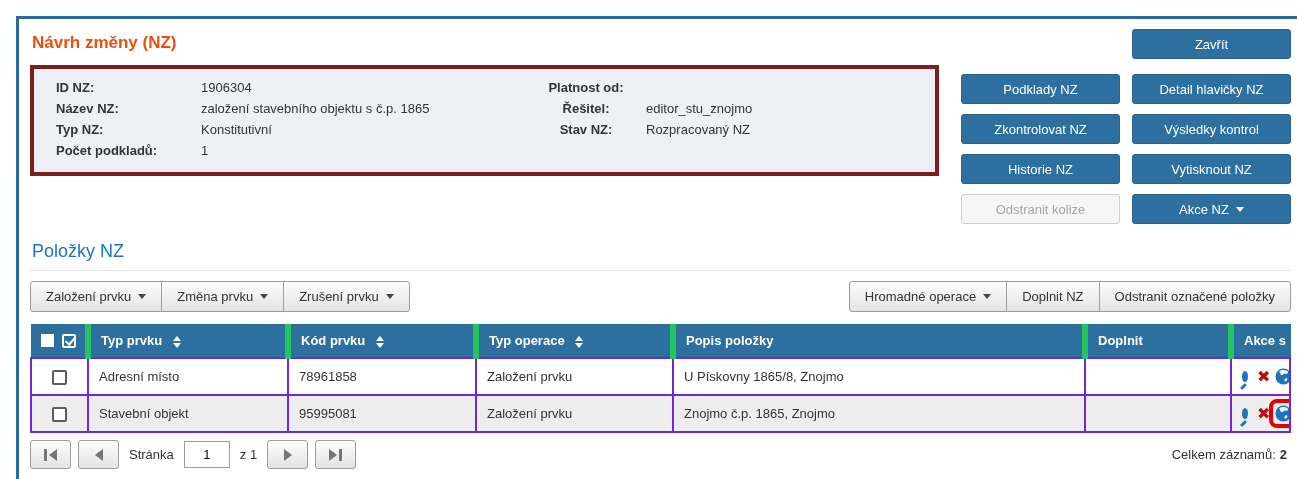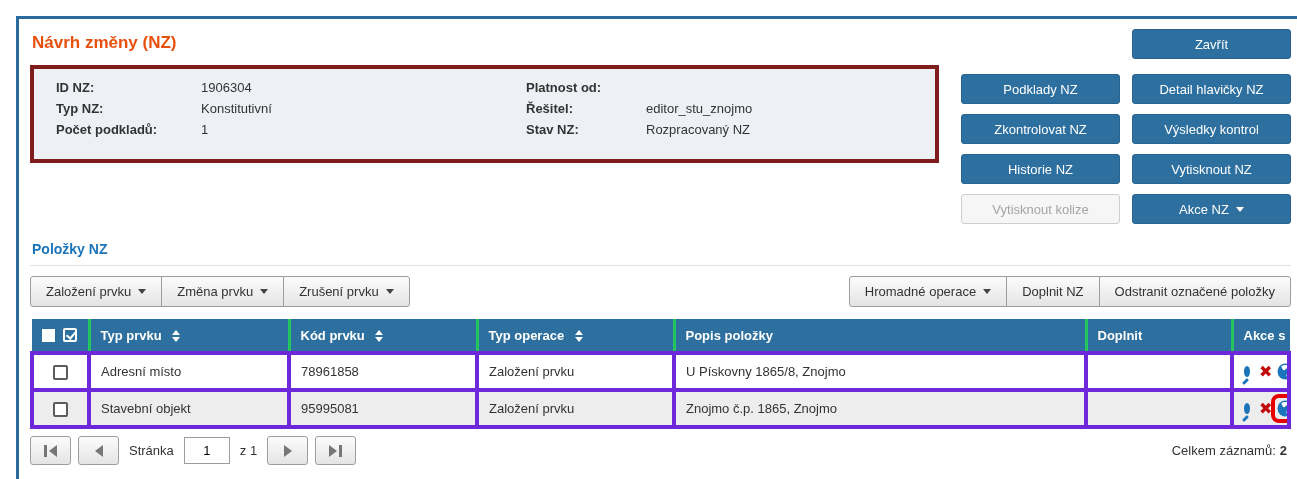--- a/index.html
+++ b/index.html
@@ -18,58 +18,58 @@
 
   .info-box {
     border:4px solid #7f1d1d; background:#edf1f6; padding:10px 14px 12px 22px;
     display:flex; min-height:98px;
   }
   .info-col { display:flex; flex-direction:column; gap:3px; }
   .info-col.left  { width:470px; }
   .info-col.right { flex:1; }
   .info-row { display:flex; line-height:18px; }
   .info-label { font-weight:bold; width:145px; flex:0 0 auto; }
-  .info-col.right .info-label { width:120px; }
+  .info-col.right .info-label { width:120px;text-align:center; }
   .info-value { white-space:nowrap; }
 
   .btn-stack { flex:0 0 330px; display:grid; grid-template-columns:159px 159px; gap:10px 12px; }
   .btn {
     height:30px; border:1px solid #28648f; border-radius:3px; background:#2d6f9e;
     color:#fff; font-size:13px; font-family:inherit; cursor:pointer; padding:0 6px;
     display:inline-flex; align-items:center; justify-content:center; gap:7px;
   }
   .btn.spacer { visibility:hidden; }
   .btn.close-btn { margin-bottom:5px; }
   .btn.disabled { background:#f6f6f6; border-color:#cfcfcf; color:#a5a5a5; cursor:default; }
   .caret-down-w { width:0; height:0; border-left:4px solid transparent; border-right:4px solid transparent; border-top:5px solid #fff; display:inline-block; }
   .caret-down-d { width:0; height:0; border-left:4px solid transparent; border-right:4px solid transparent; border-top:5px solid #444; display:inline-block; margin-left:7px; }
 
   
-  .section-heading { color:#1b75bb; font-size:14px; font-weight:bold; margin:17px 0 0 2px; }
+  .section-heading { color:#1b75bb; font-size:18px; font-weight:normal; margin:17px 0 0 2px; }
   .section-rule { border:none; border-top:1px solid #e2e2e2; margin:8px 0 10px 0; }
 
   .toolbar { display:flex; justify-content:space-between; align-items:center; }
   .btn-group { display:flex; }
   .gbtn {
     height:31px; padding:0 15px; border:1px solid #9d9d9d; margin-left:-1px;
     background:linear-gradient(#fcfcfc,#e4e4e4); color:#333; font-size:13px; font-family:inherit;
     cursor:pointer; display:inline-flex; align-items:center; white-space:nowrap;
   }
   .btn-group .gbtn:first-child { margin-left:0; border-radius:3px 0 0 3px; }
   .btn-group .gbtn:last-child  { border-radius:0 3px 3px 0; }
 
   
   table.items { width:100%; border-collapse:collapse; table-layout:fixed; margin-top:12px; }
   thead th {
     background:#2d6f9e; color:#fff; font-weight:bold; text-align:left; font-size:13px;
-    padding:8px 8px 8px 10px; border-right:3px solid #22c55e; height:34px; overflow:hidden; white-space:nowrap;
+    padding:8px 8px 8px 10px; border-right:6px solid #22c55e; height:34px; overflow:hidden; white-space:nowrap;
   }
   thead th:last-child { border-right:1px solid #2d6f9e; }
   tbody td {
-    border:4px solid #6d28d9; padding:0 10px; height:37px; font-size:13px;
+    border:2px solid #6d28d9; padding:0 10px; height:37px; font-size:13px;
     background:#fff; overflow:hidden; white-space:nowrap;
   }
   tbody tr.alt td { background:#ededed; }
 
   .sort { display:inline-flex; flex-direction:column; gap:2px; margin-left:7px; vertical-align:middle; }
   .sort i { display:block; }
   .sort .up   { width:0;height:0;border-left:4px solid transparent;border-right:4px solid transparent;border-bottom:5px solid #fff; }
   .sort .down { width:0;height:0;border-left:4px solid transparent;border-right:4px solid transparent;border-top:5px solid #fff; }
 
   .hdr-check-cell { display:flex; align-items:center; gap:8px; }
@@ -114,20 +114,24 @@
     <div class="top-left">
       <div class="page-title">Návrh změny (NZ)</div>
 
       <div class="info-box">
         <div class="info-col left">
           <div class="info-row">
             <span class="info-label">ID NZ:</span>
             <span class="info-value">1906304</span>
           </div>
           <div class="info-row">
+            <span class="info-label">Název NZ:</span>
+            <span class="info-value">založení stavebního objektu s č.p. 1865</span>
+          </div>
+          <div class="info-row">
             <span class="info-label">Typ NZ:</span>
             <span class="info-value">Konstitutivní</span>
           </div>
           <div class="info-row">
             <span class="info-label">Počet podkladů:</span>
             <span class="info-value">1</span>
           </div>
         </div>
         <div class="info-col right">
           <div class="info-row">
@@ -152,21 +156,21 @@
 
       <button class="btn">Podklady NZ</button>
       <button class="btn">Detail hlavičky NZ</button>
 
       <button class="btn">Zkontrolovat NZ</button>
       <button class="btn">Výsledky kontrol</button>
 
       <button class="btn">Historie NZ</button>
       <button class="btn">Vytisknout NZ</button>
 
-      <button class="btn disabled">Vytisknout kolize</button>
+      <button class="btn disabled">Odstranit kolize</button>
       <button class="btn">
         <span>Akce NZ</span>
         <span class="caret-down-w"></span>
       </button>
     </div>
   </div>
 
   <div class="section-heading">Položky NZ</div>
   <hr class="section-rule">
 

